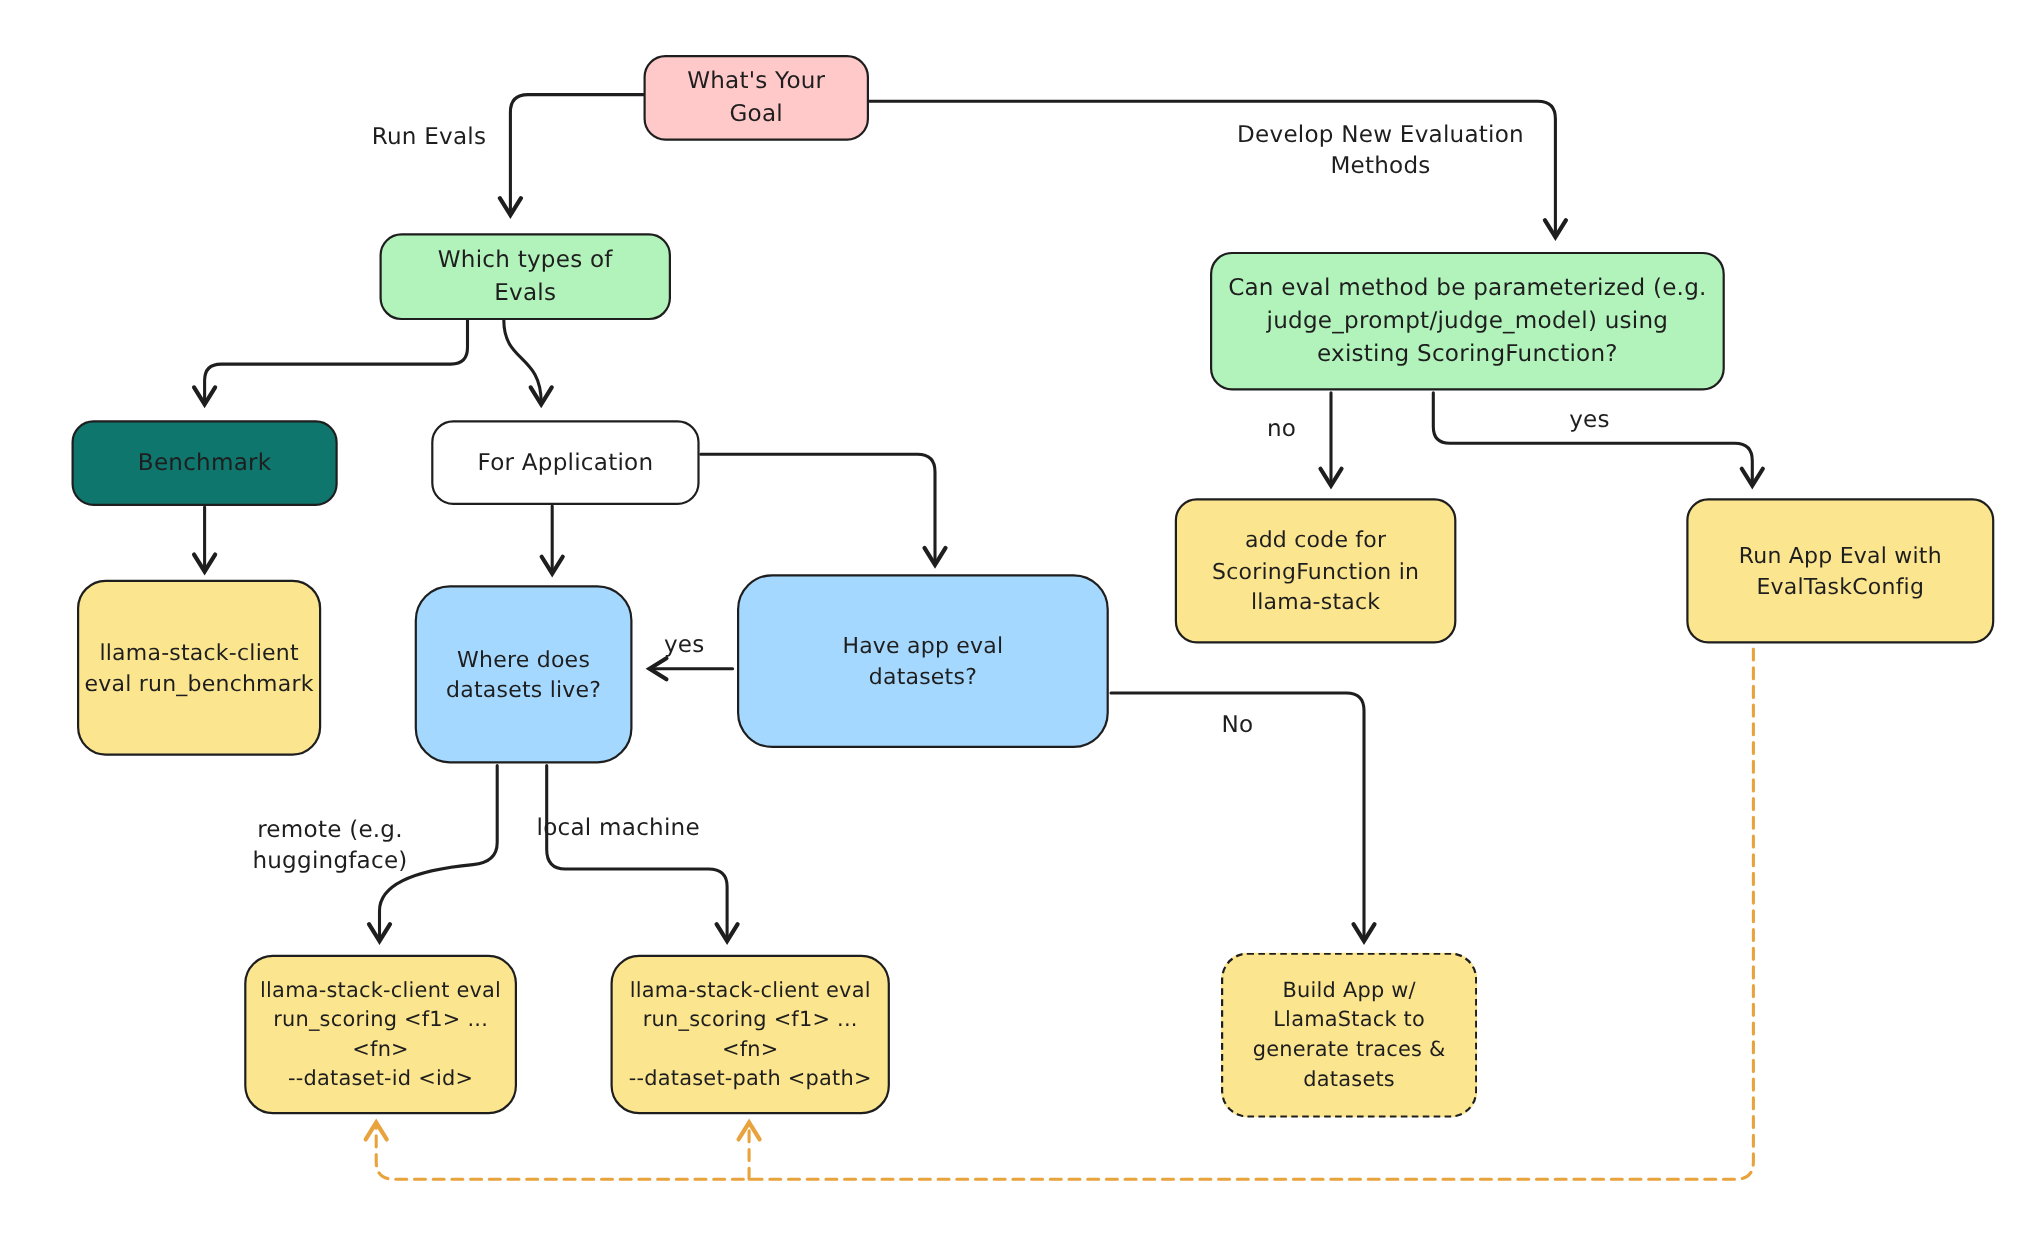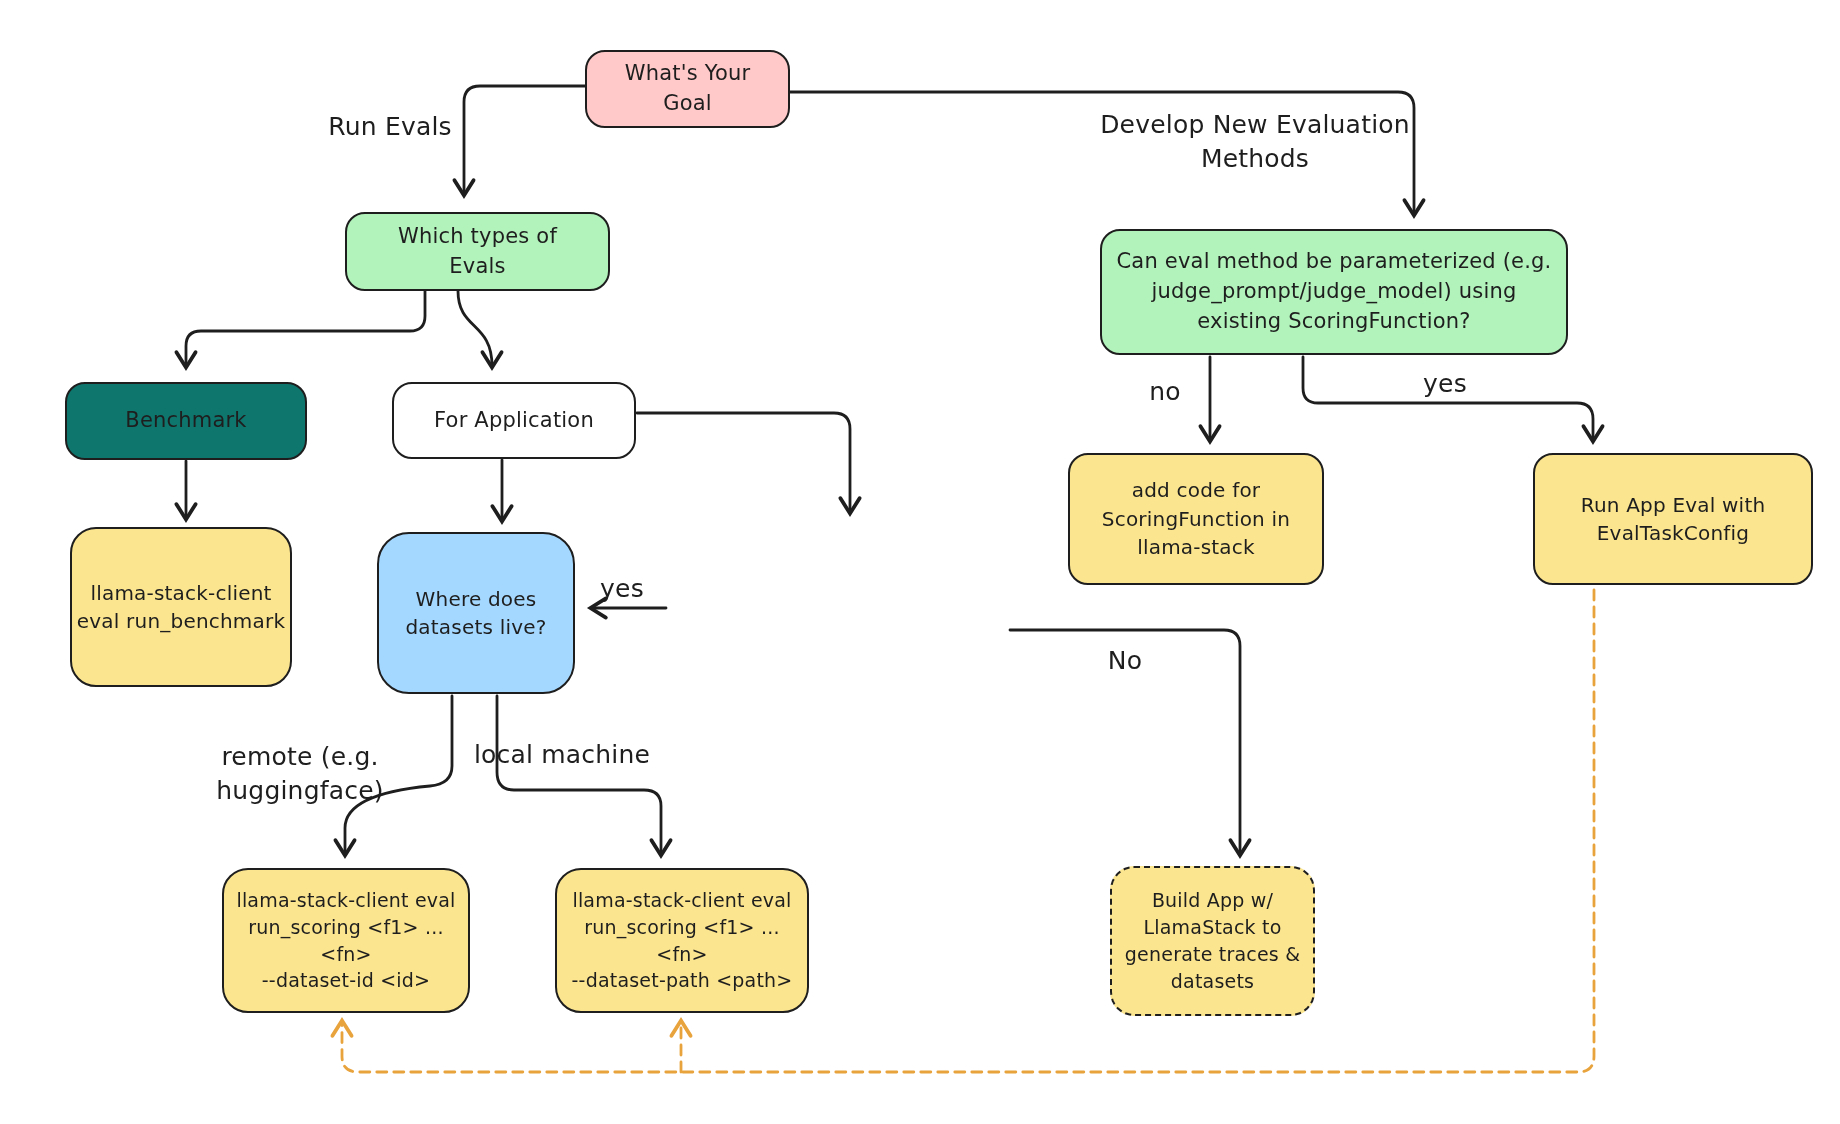--- a/index.html
+++ b/index.html
@@ -29,21 +29,21 @@
     background: #ffffff;
     letter-spacing: 0.2px;
   }
   .node.blue { border-radius: 32px; }
   .node.codebox { font-size: 19px; border-radius: 26px; }
   .node.dashedbox { border-style: dashed; font-size: 19px; border-radius: 24px; }
   .edge-label {
     position: absolute;
     text-align: center;
     white-space: pre-line;
-    font-size: 25px;
+    font-size: 21px;
     line-height: 1.35;
     letter-spacing: 0.2px;
   }
 </style>
 </head>
 <body>
 
 <div id="canvas">
 
   <svg id="wires" viewBox="0 0 1840 1124" xmlns="http://www.w3.org/2000/svg">
@@ -89,37 +89,39 @@
   <div class="node" style="left: 65px; top: 382px; width: 242px; height: 78px; background-color: #0f766e;">Benchmark</div>
 
   <div class="node" style="left: 392px; top: 382px; width: 244px; height: 77px; background-color: rgb(255, 255, 255);">For Application</div>
 
   <div class="node" style="left: 70px; top: 527px; width: 222px; height: 160px; font-size: 20px; border-radius: 26px; background-color: rgb(251, 229, 143);">llama-stack-client
 eval run_benchmark</div>
 
   <div class="node blue" style="left: 377px; top: 532px; width: 198px; height: 162px; font-size: 20px; background-color: rgb(165, 216, 255);">Where does
 datasets live?</div>
 
+  <div class="node blue" style="left: 670px; top: 522px; width: 338px; height: 158px; font-size: 20px; background-color: rgb(165, 216, 255);">Have app eval
+datasets?</div>
 
   <div class="node" style="left: 1068px; top: 453px; width: 256px; height: 132px; font-size: 20px; background-color: rgb(251, 229, 143);">add code for
 ScoringFunction in
 llama-stack</div>
 
   <div class="node" style="left: 1533px; top: 453px; width: 280px; height: 132px; font-size: 20px; background-color: rgb(251, 229, 143);">Run App Eval with
 EvalTaskConfig</div>
 
   <div class="node codebox" style="left: 222px; top: 868px; width: 248px; height: 145px; background-color: rgb(251, 229, 143);">llama-stack-client eval
 run_scoring &lt;f1&gt; ... &lt;fn&gt;
 --dataset-id &lt;id&gt;</div>
 
   <div class="node codebox" style="left: 555px; top: 868px; width: 254px; height: 145px; background-color: rgb(251, 229, 143);">llama-stack-client eval
 run_scoring &lt;f1&gt; ... &lt;fn&gt;
 --dataset-path &lt;path&gt;</div>
 
-  <div class="node dashedbox" style="left: 1110px; top: 866px; width: 205px; height: 150px; background-color: rgb(251, 229, 143);">Build App w/
+  <div class="node dashedbox" style="left: 1110px; top: 866px; width: 233px; height: 150px; background-color: rgb(251, 229, 143);">Build App w/
 LlamaStack to
 generate traces &amp;
 datasets</div>
 
   <div class="edge-label" style="left:320px; top:110px; width:140px;">Run Evals</div>
 
   <div class="edge-label" style="left:1095px; top:108px; width:320px;">Develop New Evaluation
 Methods</div>
 
   <div class="edge-label" style="left:1140px; top:375px; width:50px;">no</div>

